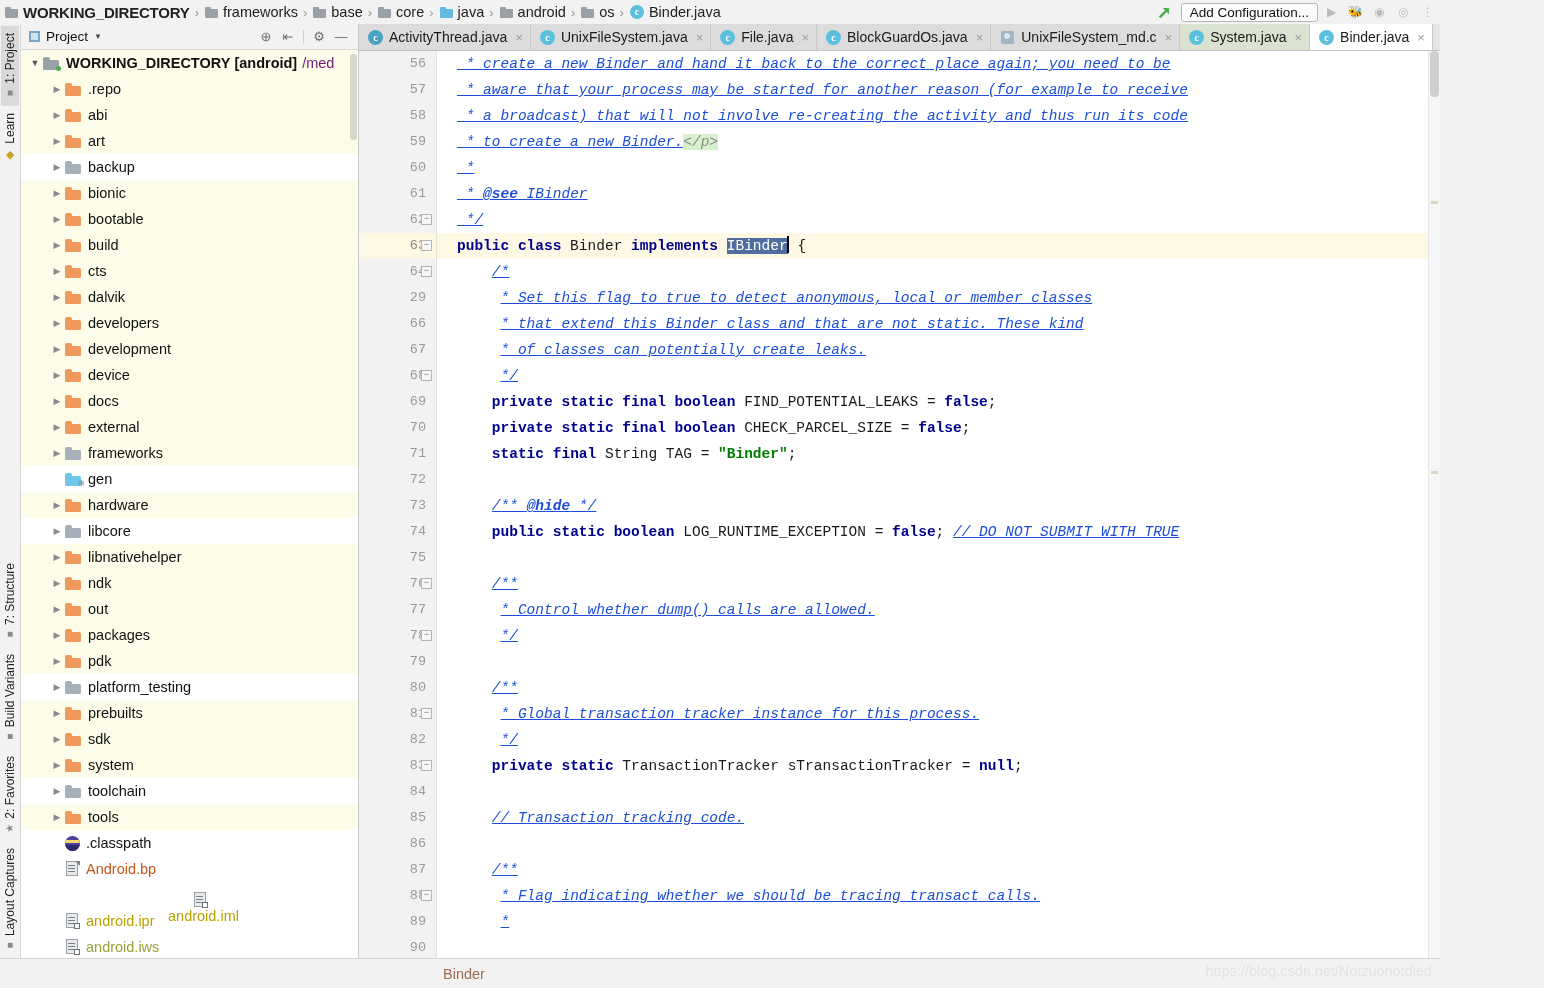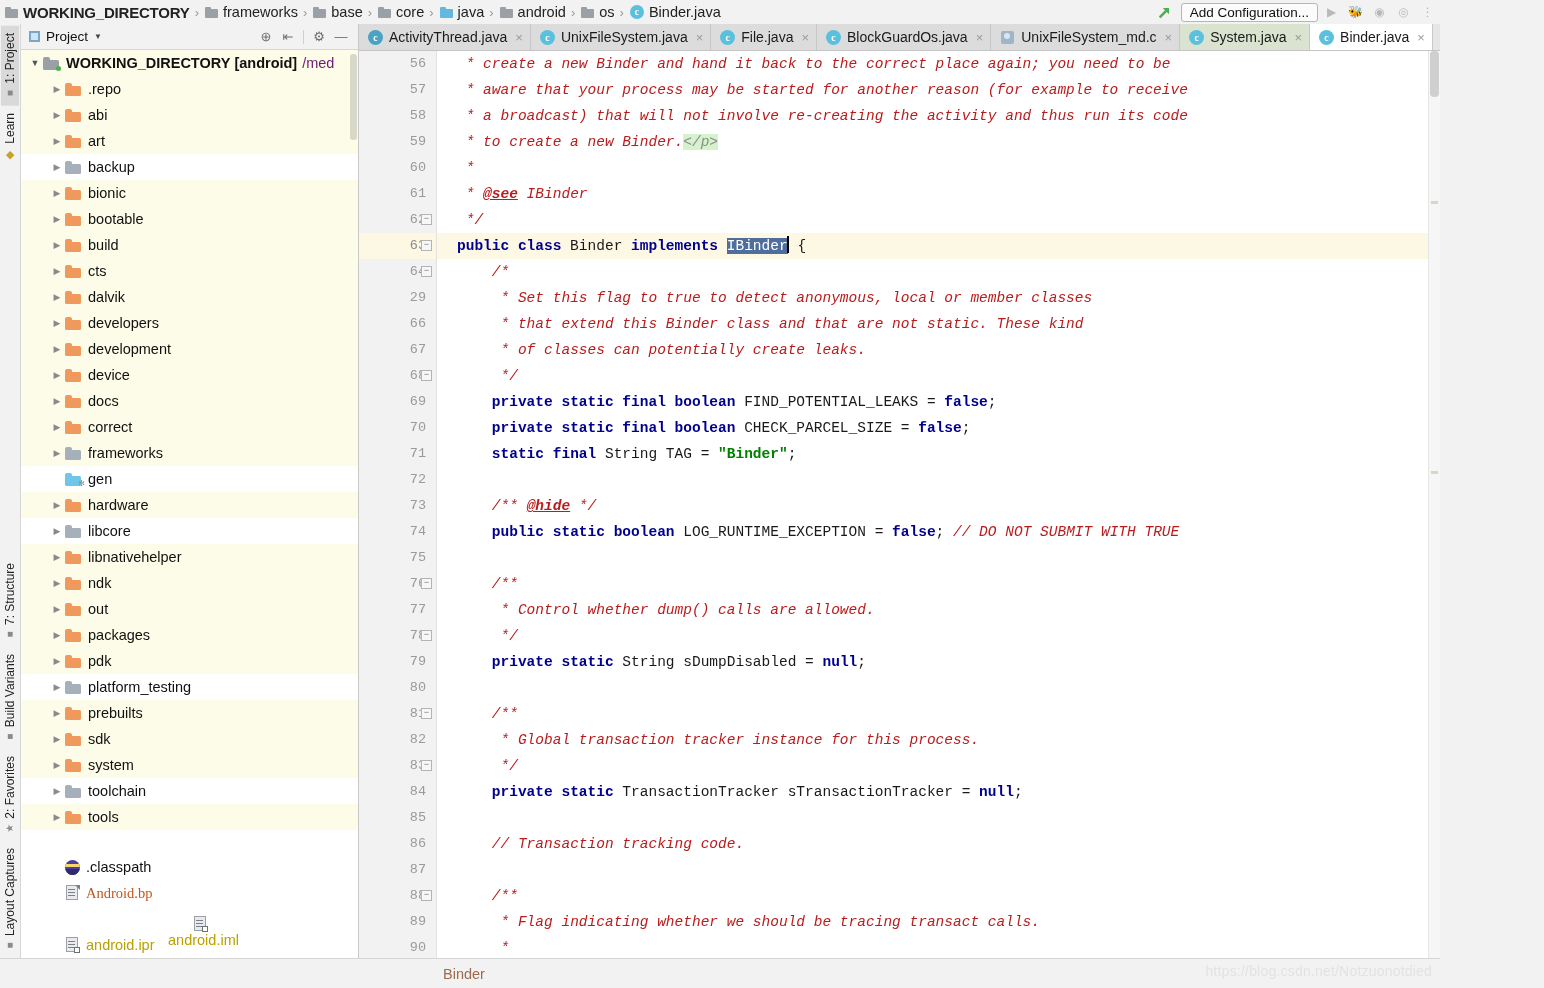--- a/index.html
+++ b/index.html
@@ -152,21 +152,21 @@
   }
 
   .code{
     flex:1; position:relative; overflow:hidden; background:#fff;
     font-family:"Liberation Mono", monospace; font-size:14.5px;
   }
   .cline{ height:26px; line-height:26px; white-space:pre; padding-left:20px; }
   .cline.cur{ background:#fdf8e4; }
   .kw{ color:#00008f; font-weight:bold; }
   .str{ color:#008000; font-weight:bold; }
-  .cmt{ color:#b91c1c; font-style:italic; }
+  .cmt{ color:#1d4ed8; font-style:italic;text-decoration:underline; }
   .cmt b{ font-weight:bold; text-decoration:underline; font-style:italic;}
   .tagHl{ background:#d6f2cd; color:#8c8c8c; font-style:italic; }
   .sel{ background:#4f6e9e; color:#fff; }
   .caret{ display:inline-block; width:2px; background:#000; height:17px; vertical-align:-3px; margin-left:-1px;}
 
   .rsbar{
     position:absolute; right:0; top:0; width:12px; height:100%; background:#f6f6f6;
     border-left:1px solid #e6e6e6;
   }
   .rsthumb{ position:absolute; right:1px; top:0px; width:9px; height:46px; background:#cfcfcf; border-radius:4px;}
@@ -358,21 +358,21 @@
             <span class="rname fn-dark">device</span>
           </div>
           <div class="row alt" style="padding-left: 28px;">
             <span class="twisty ">▶</span>
             <span class="tfold"></span>
             <span class="rname fn-dark">docs</span>
           </div>
           <div class="row alt" style="padding-left: 28px;">
             <span class="twisty ">▶</span>
             <span class="tfold"></span>
-            <span class="rname fn-dark">correct</span>
+            <span class="rname fn-dark">external</span>
           </div>
           <div class="row alt" style="padding-left: 28px;">
             <span class="twisty ">▶</span>
             <span class="tfold gray"></span>
             <span class="rname fn-dark">frameworks</span>
           </div>
           <div class="row white" style="padding-left: 28px;">
             <span class="twisty none">&nbsp;</span>
             <span class="tfold cyan">
               <span class="genmark">✻</span>
@@ -437,26 +437,26 @@
           <div class="row white" style="padding-left: 28px;">
             <span class="twisty ">▶</span>
             <span class="tfold gray"></span>
             <span class="rname fn-dark">toolchain</span>
           </div>
           <div class="row alt" style="padding-left: 28px;">
             <span class="twisty ">▶</span>
             <span class="tfold"></span>
             <span class="rname fn-dark">tools</span>
           </div>
-          <div class="row white" style="padding-left: 28px; margin-top: 24px;">
+          <div class="row white" style="padding-left: 28px;">
             <span class="twisty none">&nbsp;</span>
             <span class="cpico"></span>
             <span class="rname fn-dark">.classpath</span>
           </div>
-          <div class="row white" style="padding-left: 28px; font-family: Liberation Serif, serif;">
+          <div class="row white" style="padding-left: 28px;">
             <span class="twisty none">&nbsp;</span>
             <span class="fileico">
               <span class="sheet"></span>
               <span class="lines"></span>
               <span class="corner"></span>
             </span>
             <span class="rname fn-orange">Android.bp</span>
           </div>
           <div class="row white" style="padding-left: 28px; flex-direction: column;">
             <span class="twisty none">&nbsp;</span>
@@ -593,21 +593,20 @@
             <div class="cline">    <span class="kw">private static final boolean</span> FIND_POTENTIAL_LEAKS = <span class="kw">false</span>;</div>
             <div class="cline">    <span class="kw">private static final boolean</span> CHECK_PARCEL_SIZE = <span class="kw">false</span>;</div>
             <div class="cline">    <span class="kw">static final</span> String TAG = <span class="str">"Binder"</span>;</div>
             <div class="cline">&nbsp;</div>
             <div class="cline">    <span class="cmt">/** <b>@hide</b> */</span></div>
             <div class="cline">    <span class="kw">public static boolean</span> LOG_RUNTIME_EXCEPTION = <span class="kw">false</span>; <span class="cmt">// DO NOT SUBMIT WITH TRUE</span></div>
             <div class="cline">&nbsp;</div>
             <div class="cline">    <span class="cmt">/**</span></div>
             <div class="cline">     <span class="cmt">* Control whether dump() calls are allowed.</span></div>
             <div class="cline">     <span class="cmt">*/</span></div>
-            <div class="cline">    <span class="kw">private static</span> String sDumpDisabled = <span class="kw">null</span>;</div>
             <div class="cline">&nbsp;</div>
             <div class="cline">    <span class="cmt">/**</span></div>
             <div class="cline">     <span class="cmt">* Global transaction tracker instance for this process.</span></div>
             <div class="cline">     <span class="cmt">*/</span></div>
             <div class="cline">    <span class="kw">private static</span> TransactionTracker sTransactionTracker = <span class="kw">null</span>;</div>
             <div class="cline">&nbsp;</div>
             <div class="cline">    <span class="cmt">// Transaction tracking code.</span></div>
             <div class="cline">&nbsp;</div>
             <div class="cline">    <span class="cmt">/**</span></div>
             <div class="cline">     <span class="cmt">* Flag indicating whether we should be tracing transact calls.</span></div>

